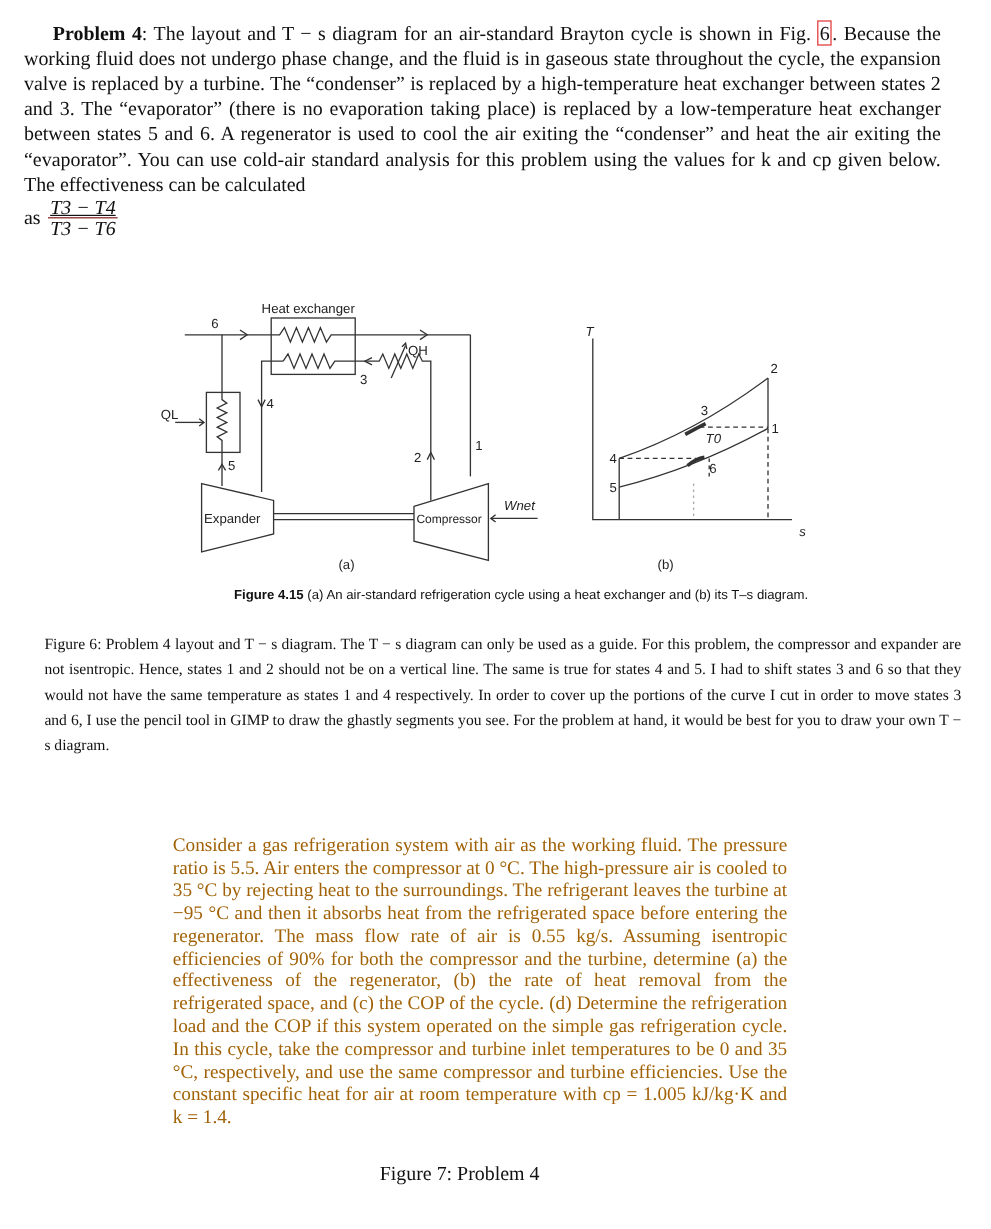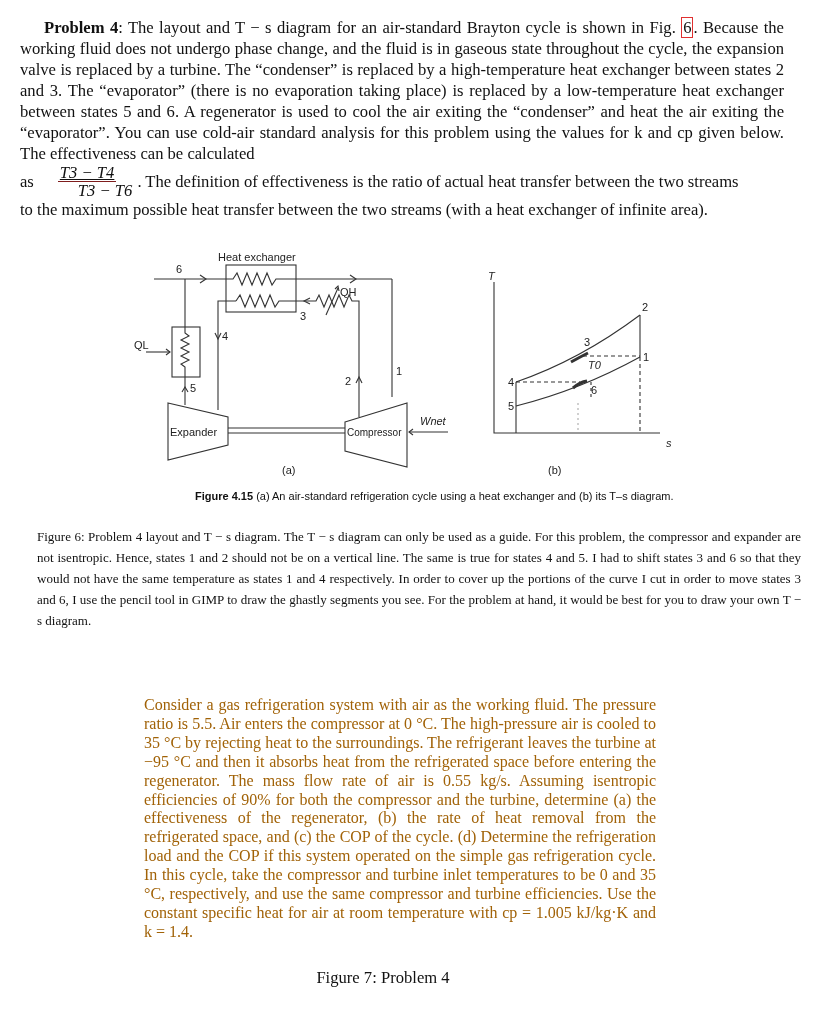--- a/index.html
+++ b/index.html
@@ -9,21 +9,21 @@
 
   #problem-text {
     position: absolute; left: 20px; top: 17px; width: 764px;
     font-size: 16.6px; line-height: 21px; text-align: justify;
   }
   #problem-text p { margin: 0; text-indent: 24px; }
   .ref-box { border: 1px solid #e03030; padding: 0 1px; }
   .frac-line { display: flex; align-items: center; margin-top: 0px; }
   .frac { display: inline-flex; flex-direction: column; align-items: center; margin: 0 3px 0 6px; font-style: italic; line-height: 17px; }
   .frac .num { border-bottom: 1px solid #7f1d1d; padding: 0 2px; text-decoration: underline; }
-  .frac .den { padding: 0 2px; margin-left: 36px; }
+  .frac .den { padding: 0 2px; }
 
   #figure-area { position: absolute; left: 130px; top: 245px; width: 560px; height: 265px; }
   #fig-svg { position: absolute; left: 0; top: 0; }
   .fig-label { font-family: "Liberation Sans", "DejaVu Sans", sans-serif; font-size: 11px; fill: #222; }
   #fig-caption {
     position: absolute; left: 147px; top: 490px; width: 560px;
     font-size: 11px; color: #111; padding-left: 48px;
   }
   #fig-caption b { font-weight: bold; }
 
@@ -47,23 +47,21 @@
 <body>
 
 <div id="problem-text" class="tex">
   <p><b>Problem 4</b><span>: The layout and T − s diagram for an air-standard Brayton cycle is shown in Fig. </span><span class="ref-box">6</span><span>. Because the working fluid does not undergo phase change, and the fluid is in gaseous state throughout the cycle, the expansion valve is replaced by a turbine. The “condenser” is replaced by a high-temperature heat exchanger between states 2 and 3. The “evaporator” (there is no evaporation taking place) is replaced by a low-temperature heat exchanger between states 5 and 6. A regenerator is used to cool the air exiting the “condenser” and heat the air exiting the “evaporator”. You can use cold-air standard analysis for this problem using the values for k and cp given below. The effectiveness can be calculated</span></p>
   <div class="frac-line">
     <span>as</span>
     <span class="frac">
       <span class="num">T3 − T4</span>
       <span class="den">T3 − T6</span>
     </span>
-    <span>. The definition of effectiveness is the ratio of actual heat transfer between the two streams</span>
   </div>
-  <div>to the maximum possible heat transfer between the two streams (with a heat exchanger of infinite area).</div>
 </div>
 
 <div id="figure-area">
   <svg id="fig-svg" width="560" height="245" viewBox="0 0 560 245">
     <g stroke="#333" stroke-width="1.1" fill="none">
 
       <rect x="96" y="20" width="70" height="47"></rect>
 
       <path d="M24 34 L103 34 l4 -6 l5 12 l5 -12 l5 12 l5 -12 l5 12 l5 -12 l5 12 l4 -6 L262 34"></path>
 

